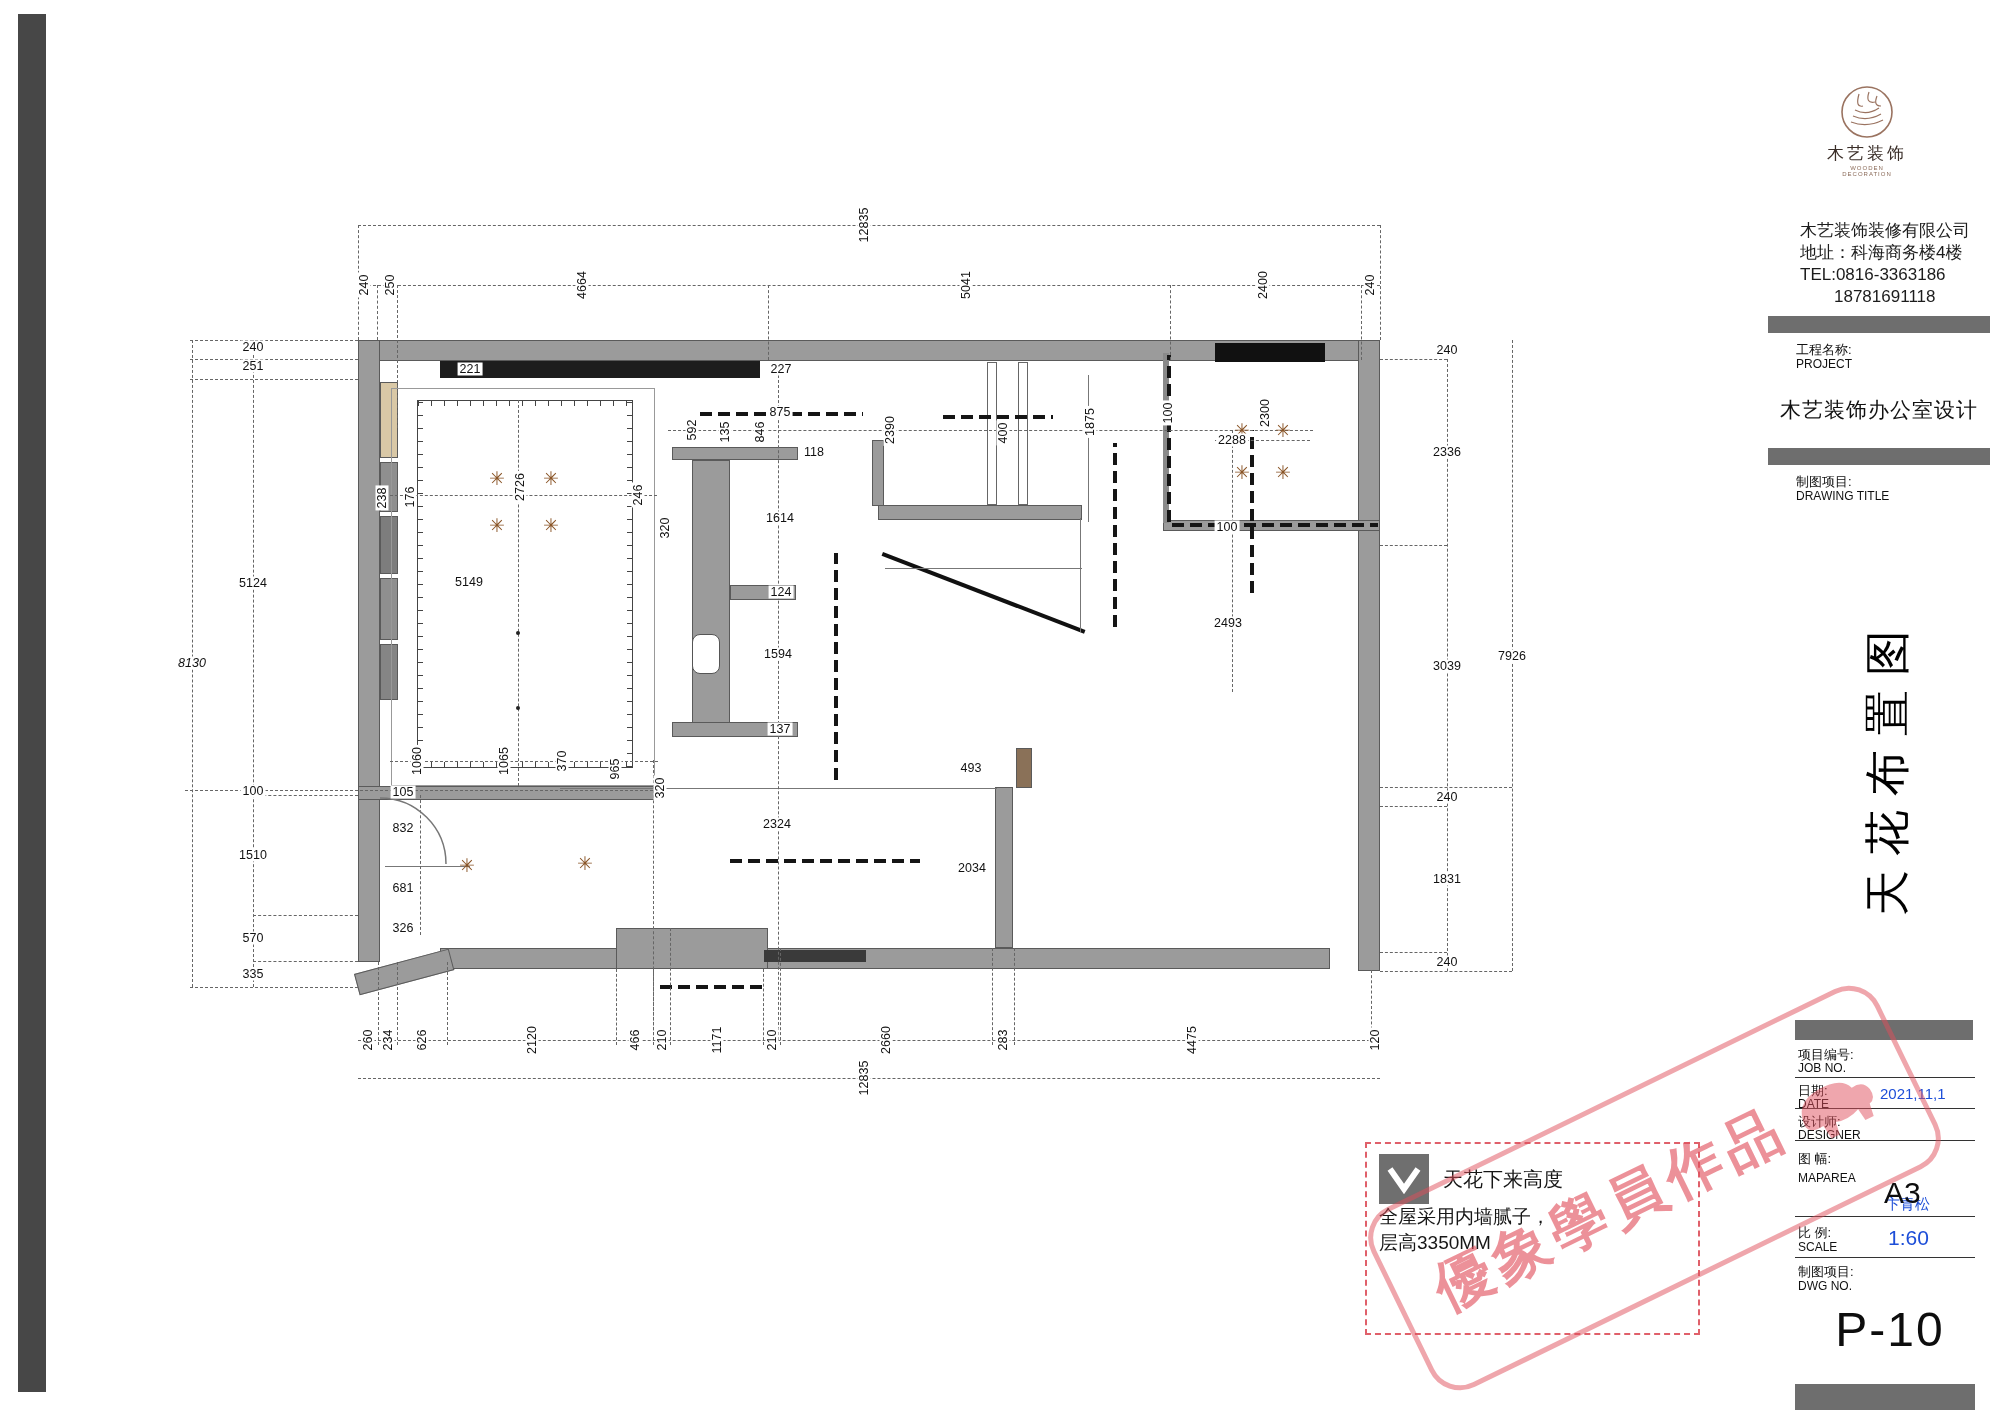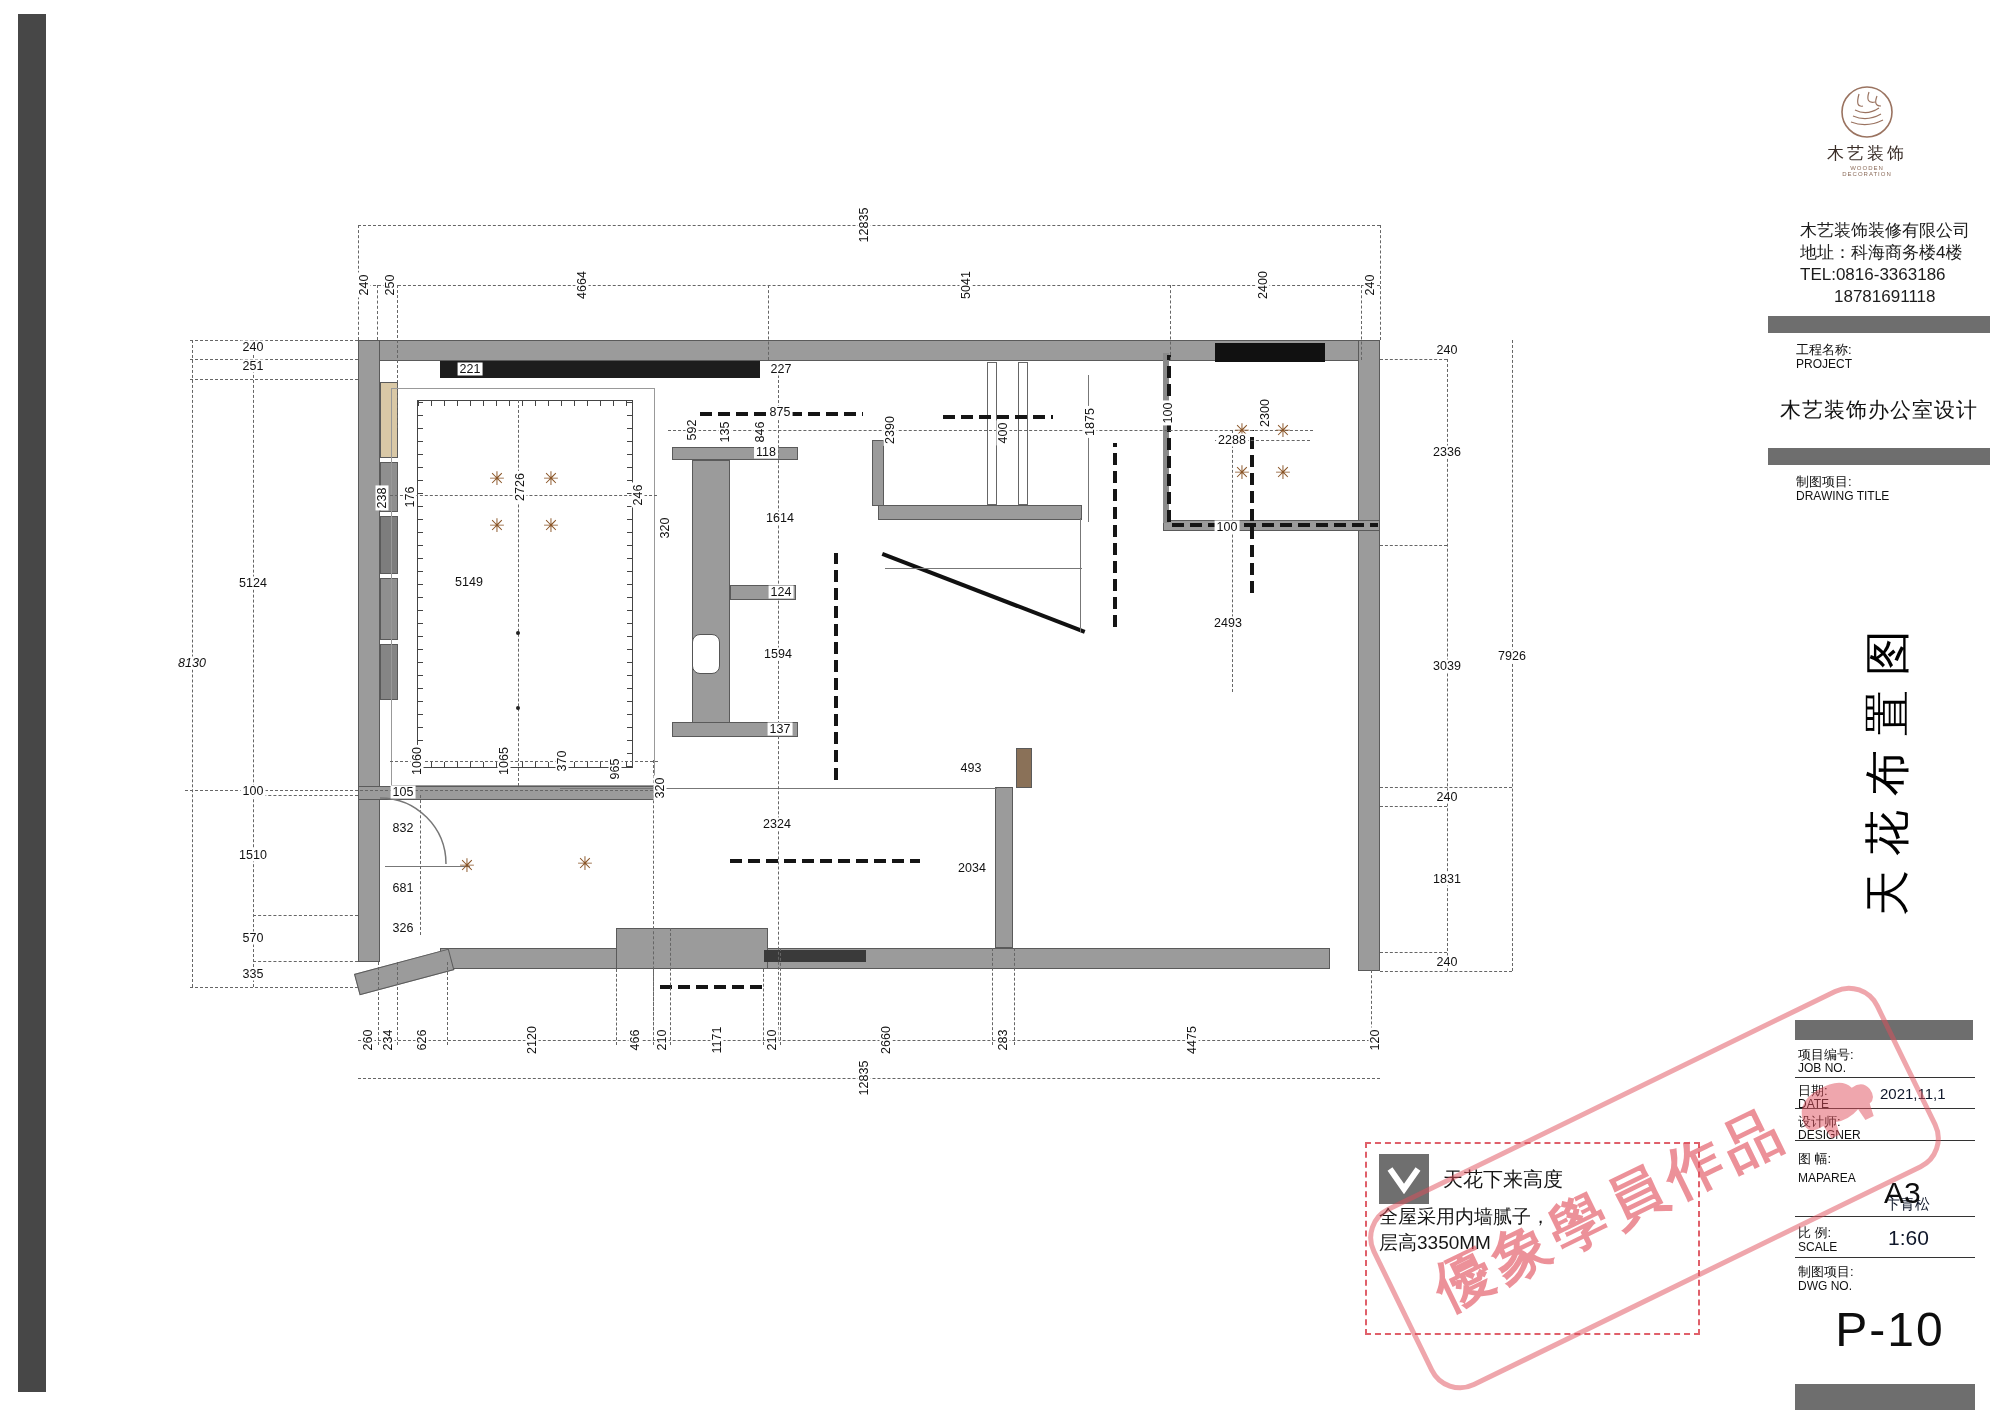--- a/index.html
+++ b/index.html
@@ -23,21 +23,21 @@
   .tickrect .tl{position:absolute;left:0;top:0;bottom:0;width:5px;background:repeating-linear-gradient(0deg,#444 0 1px,transparent 1px 13px);}
   .tickrect .tr{position:absolute;right:0;top:0;bottom:0;width:5px;background:repeating-linear-gradient(0deg,#444 0 1px,transparent 1px 13px);}
   .fan{position:absolute;transform:translate(-50%,-50%);color:#8a5527;font-size:19px;line-height:19px;}
   .dot{position:absolute;width:4px;height:4px;border-radius:50%;background:#222;}
   .dim{position:absolute;transform:translate(-50%,-50%);background:#fff;padding:0 2px;font-size:12.5px;line-height:13px;color:#111;white-space:nowrap;z-index:6;}
   .dim.rot{transform:translate(-50%,-50%) rotate(-90deg);}
   
   .gbar{position:absolute;background:#6e6e6e;}
   .lbl-cn{position:absolute;font-size:13px;color:#111;}
   .lbl-en{position:absolute;font-size:12px;color:#111;}
-  .val{position:absolute;font-size:15px;color:#0f172a;}
+  .val{position:absolute;font-size:15px;color:#1d4ed8;}
   .rowline{position:absolute;background:#333;height:1px;width:180px;left:1795px;}
   #proj-name{position:absolute;left:1780px;top:396px;width:215px;font-size:21px;letter-spacing:1px;color:#111;}
   #vtitle{position:absolute;left:1738px;top:610px;width:300px;height:300px;}
   #vtitle span{position:absolute;left:0;top:125px;width:300px;text-align:center;font-size:46px;letter-spacing:14px;color:#000;font-weight:500;transform:rotate(-90deg);}
   
   #legend{position:absolute;left:1365px;top:1142px;width:335px;height:193px;border:2px dashed #e0606a;box-sizing:border-box;padding:10px 12px;z-index:4;}
   #legend .row1{display:flex;align-items:center;gap:14px;}
   #legend .note{font-size:19px;color:#161616;line-height:26px;}
   
   #watermark{position:absolute;left:1372px;top:1088px;width:565px;height:200px;transform:rotate(-26deg);border:5px solid rgba(224,77,90,.5);border-radius:34px;box-sizing:border-box;display:flex;align-items:center;justify-content:center;gap:6px;z-index:50;pointer-events:none;}
@@ -209,21 +209,21 @@
       <span class="dim rot" style="left: 1003px; top: 1040px;">283</span>
       <span class="dim rot" style="left: 1192px; top: 1040px;">4475</span>
       <span class="dim rot" style="left: 1375px; top: 1040px;">120</span>
       <span class="dim rot" style="left: 864px; top: 1078px;">12835</span>
       <span class="dim" style="left: 470px; top: 369px;">221</span>
       <span class="dim" style="left: 781px; top: 369px;">227</span>
       <span class="dim" style="left: 780px; top: 412px;">875</span>
       <span class="dim rot" style="left: 692px; top: 430px;">592</span>
       <span class="dim rot" style="left: 725px; top: 432px;">135</span>
       <span class="dim rot" style="left: 760px; top: 432px;">846</span>
-      <span class="dim" style="left: 766px; top: 452px; text-align: right;">118</span>
+      <span class="dim" style="left: 814px; top: 452px; text-align: right;">118</span>
       <span class="dim rot" style="left: 890px; top: 430px;">2390</span>
       <span class="dim rot" style="left: 1003px; top: 433px;">400</span>
       <span class="dim rot" style="left: 1090px; top: 422px;">1875</span>
       <span class="dim rot" style="left: 1168px; top: 413px;">100</span>
       <span class="dim rot" style="left: 1265px; top: 413px;">2300</span>
       <span class="dim" style="left: 1232px; top: 440px;">2288</span>
       <span class="dim rot" style="left: 520px; top: 487px;">2726</span>
       <span class="dim rot" style="left: 382px; top: 498px;">238</span>
       <span class="dim rot" style="left: 410px; top: 497px;">176</span>
       <span class="dim rot" style="left: 638px; top: 495px;">246</span>

